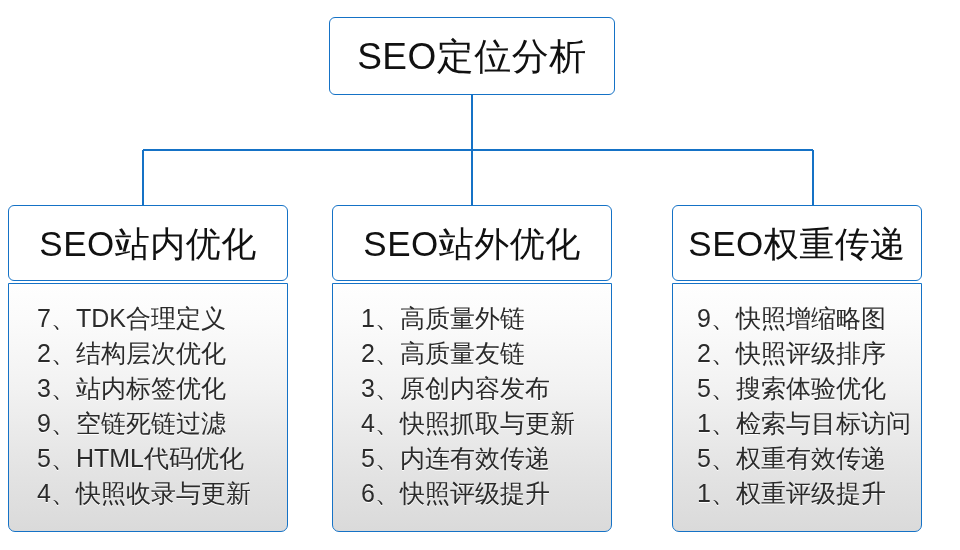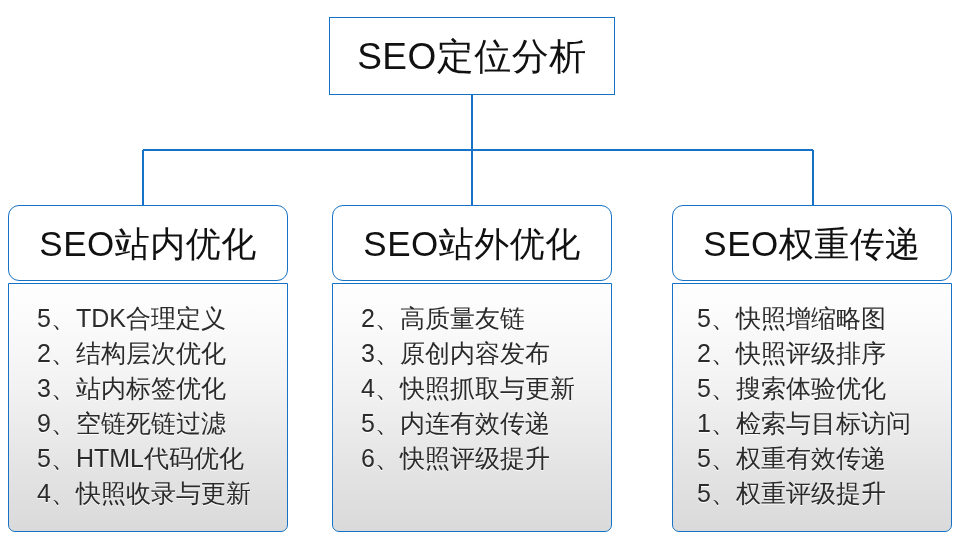--- a/index.html
+++ b/index.html
@@ -35,21 +35,21 @@
   }
 
   
   .root-node {
     position: absolute;
     left: 329px;
     top: 17px;
     width: 286px;
     height: 78px;
     border: 1.6px solid #1572c6;
-    border-radius: 0;
+    border-radius: 6px;
     background: #ffffff;
     box-sizing: border-box;
     display: flex;
     align-items: center;
     justify-content: center;
   }
   .root-label {
     font-size: 37px;
     color: #111111;
     letter-spacing: 0.5px;
@@ -60,21 +60,21 @@
   
   .column {
     position: absolute;
     top: 205px;
   }
   .col-head {
     position: absolute;
     left: 0;
     top: 0;
     border: 1.6px solid #1572c6;
-    border-radius: 11px;
+    border-radius: 6px;
     background: #ffffff;
     box-sizing: border-box;
     height: 76px;
     display: flex;
     align-items: center;
     justify-content: center;
   }
   .col-head-label {
     font-size: 35px;
     color: #111111;
@@ -109,21 +109,21 @@
     white-space: nowrap;
     text-shadow: 0 1px 0 rgba(255,255,255,0.95);
   }
 
   
   #col-0 { left: 8px;   width: 280px; }
   #col-0 .col-head, #col-0 .col-body { width: 280px; }
   #col-1 { left: 332px; width: 280px; }
   #col-1 .col-head, #col-1 .col-body { width: 280px; }
   #col-2 { left: 672px; width: 280px; }
-  #col-2 .col-head, #col-2 .col-body { width: 280px; }
+  #col-2 .col-head, #col-2 .col-body { width: 250px; }
 
   #col-2 .item { padding-left: 24px; }
 </style>
 </head>
 <body>
 
 <div id="diagram">
 
   <svg id="connectors" viewBox="0 0 960 550" width="960" height="550" xmlns="http://www.w3.org/2000/svg">
     <g fill="none" stroke="#1572c6" stroke-width="1.7" shape-rendering="crispEdges">
@@ -138,54 +138,55 @@
   <div class="root-node">
     <span class="root-label">SEO定位分析</span>
   </div>
 
   <div class="column" id="col-0">
     <div class="col-head">
       <span class="col-head-label">SEO站内优化</span>
     </div>
     <div class="col-body">
       <ul class="item-list">
-        <li class="item">5、TDK合理定义</li>
+        <li class="item">7、TDK合理定义</li>
         <li class="item">2、结构层次优化</li>
         <li class="item">3、站内标签优化</li>
         <li class="item">9、空链死链过滤</li>
         <li class="item">5、HTML代码优化</li>
         <li class="item">4、快照收录与更新</li>
       </ul>
     </div>
   </div>
 
   <div class="column" id="col-1">
     <div class="col-head">
       <span class="col-head-label">SEO站外优化</span>
     </div>
     <div class="col-body">
       <ul class="item-list">
+        <li class="item">1、高质量外链</li>
         <li class="item">2、高质量友链</li>
         <li class="item">3、原创内容发布</li>
         <li class="item">4、快照抓取与更新</li>
         <li class="item">5、内连有效传递</li>
         <li class="item">6、快照评级提升</li>
       </ul>
     </div>
   </div>
 
   <div class="column" id="col-2">
     <div class="col-head">
       <span class="col-head-label">SEO权重传递</span>
     </div>
     <div class="col-body">
       <ul class="item-list">
-        <li class="item">5、快照增缩略图</li>
+        <li class="item">9、快照增缩略图</li>
         <li class="item">2、快照评级排序</li>
         <li class="item">5、搜索体验优化</li>
         <li class="item">1、检索与目标访问</li>
         <li class="item">5、权重有效传递</li>
-        <li class="item">5、权重评级提升</li>
+        <li class="item">1、权重评级提升</li>
       </ul>
     </div>
   </div>
 
 </div>
 
 </body></html>

